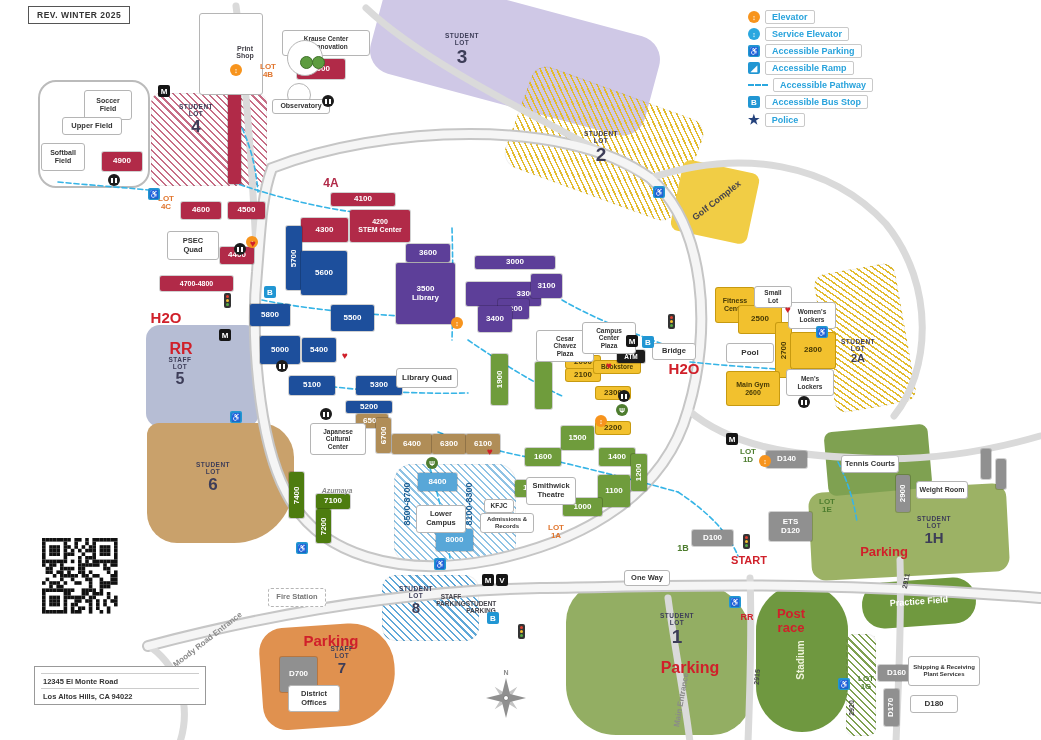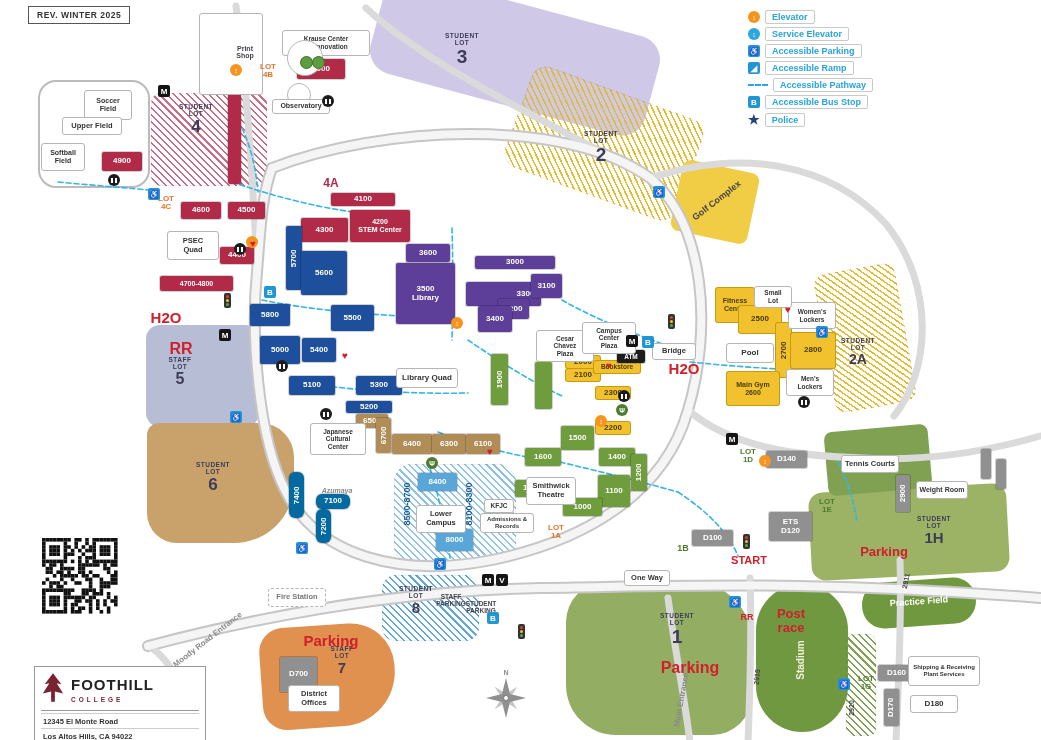--- a/index.html
+++ b/index.html
@@ -11,21 +11,21 @@
   .bldg{position:absolute;display:flex;flex-direction:column;align-items:center;justify-content:center;
     color:#fff;font-weight:bold;font-size:8px;line-height:1.1;text-align:center;border-radius:2px;
     box-shadow:0 0 0 1px rgba(0,0,0,.18);overflow:visible;}
   .bldg.rot span{transform:rotate(-90deg);display:inline-block;white-space:nowrap;}
   .c-red{background:#b12a48;}
   .c-purple{background:#5d3f99;}
   .c-blue{background:#1d4f9c;}
   .c-gold{background:#f2c12e;color:#473a06;box-shadow:0 0 0 1px #c79a10;}
   .c-green{background:#6f9c3c;margin-left:21px;}
   .c-tan{background:#b08d57;}
-  .c-orange{background:#0369a1;border-radius:6px;}
+  .c-orange{background:#4d7c0f;}
   .c-lblue{background:#58a7d8;}
   .c-gray{background:#909090;}
   .c-black{background:#1c1c1c;}
   .wbox{position:absolute;background:#fff;border:1px solid #b5b5b5;border-radius:3px;
     display:flex;flex-direction:column;align-items:center;justify-content:center;
     font-size:7.5px;color:#333;text-align:center;line-height:1.18;font-weight:bold;}
   .wbox.dash{border-style:dashed;color:#777;}
   .wbox.round{border-radius:50%;}
   .lotlab{position:absolute;transform:translate(-50%,-50%);text-align:center;color:#3d3d58;
     font-weight:bold;line-height:1.05;}
@@ -412,21 +412,21 @@
         <span class="n" style="font-size: 17px;">6</span>
       </div>
       <div class="lotlab" style="left: 416px; top: 601px;">
         <span class="s">STUDENT</span>
         <span class="s">LOT</span>
         <span class="n" style="font-size: 15px;">8</span>
       </div>
       <div class="lotlab" style="left: 858px; top: 352px;">
         <span class="s">STUDENT</span>
         <span class="s">LOT</span>
-        <span class="n" style="font-size: 14px;">2A</span>
+        <span class="n" style="font-size: 11px;">2A</span>
       </div>
       <div class="lotlab" style="left: 934px; top: 531px;">
         <span class="s">STUDENT</span>
         <span class="s">LOT</span>
         <span class="n" style="font-size: 15px;">1H</span>
       </div>
       <div class="lotlab" style="left: 677px; top: 630px;">
         <span class="s">STUDENT</span>
         <span class="s">LOT</span>
         <span class="n" style="font-size: 19px;">1</span>
@@ -856,32 +856,20 @@
         <rect x="23.6" y="74.0" width="3.6" height="3.6" fill="#111"></rect>
         <rect x="30.8" y="74.0" width="3.6" height="3.6" fill="#111"></rect>
         <rect x="34.4" y="74.0" width="3.6" height="3.6" fill="#111"></rect>
         <rect x="38.0" y="74.0" width="3.6" height="3.6" fill="#111"></rect>
         <rect x="48.8" y="74.0" width="3.6" height="3.6" fill="#111"></rect>
         <rect x="59.6" y="74.0" width="3.6" height="3.6" fill="#111"></rect>
         <rect x="66.8" y="74.0" width="3.6" height="3.6" fill="#111"></rect>
       </svg></div>
 
   <div id="card">
-    <div class="card-top">
-      <span>
-        <svg width="24" height="32" viewBox="0 0 26 34">
-          <path d="M13,2 L22,14 L17,13 L24,24 L15,22 L15,28 L11,28 L11,22 L2,24 L9,13 L4,14 Z" fill="#7a2230"></path>
-          <rect x="11" y="27" width="4" height="6" fill="#7a2230"></rect>
-        </svg>
-      </span>
-      <span>
-        <span class="cname">FOOTHILL</span>
-        <span class="ctype" style="display:block">COLLEGE</span>
-      </span>
-    </div>
     <div class="addr">12345 El Monte Road</div>
     <div class="addr">Los Altos Hills, CA 94022</div>
   </div>
 
   <div id="compass">
     <svg width="44" height="44" viewBox="0 0 44 44">
       <polygon points="22,6 25,19 38,22 25,25 22,38 19,25 6,22 19,19" fill="#c4c4c4" transform="rotate(45 22 22)"></polygon>
       <polygon points="22,2 26,18 42,22 26,26 22,42 18,26 2,22 18,18" fill="#8f8f8f"></polygon>
       <circle cx="22" cy="22" r="2.5" fill="#fff" stroke="#777"></circle>
     </svg>

